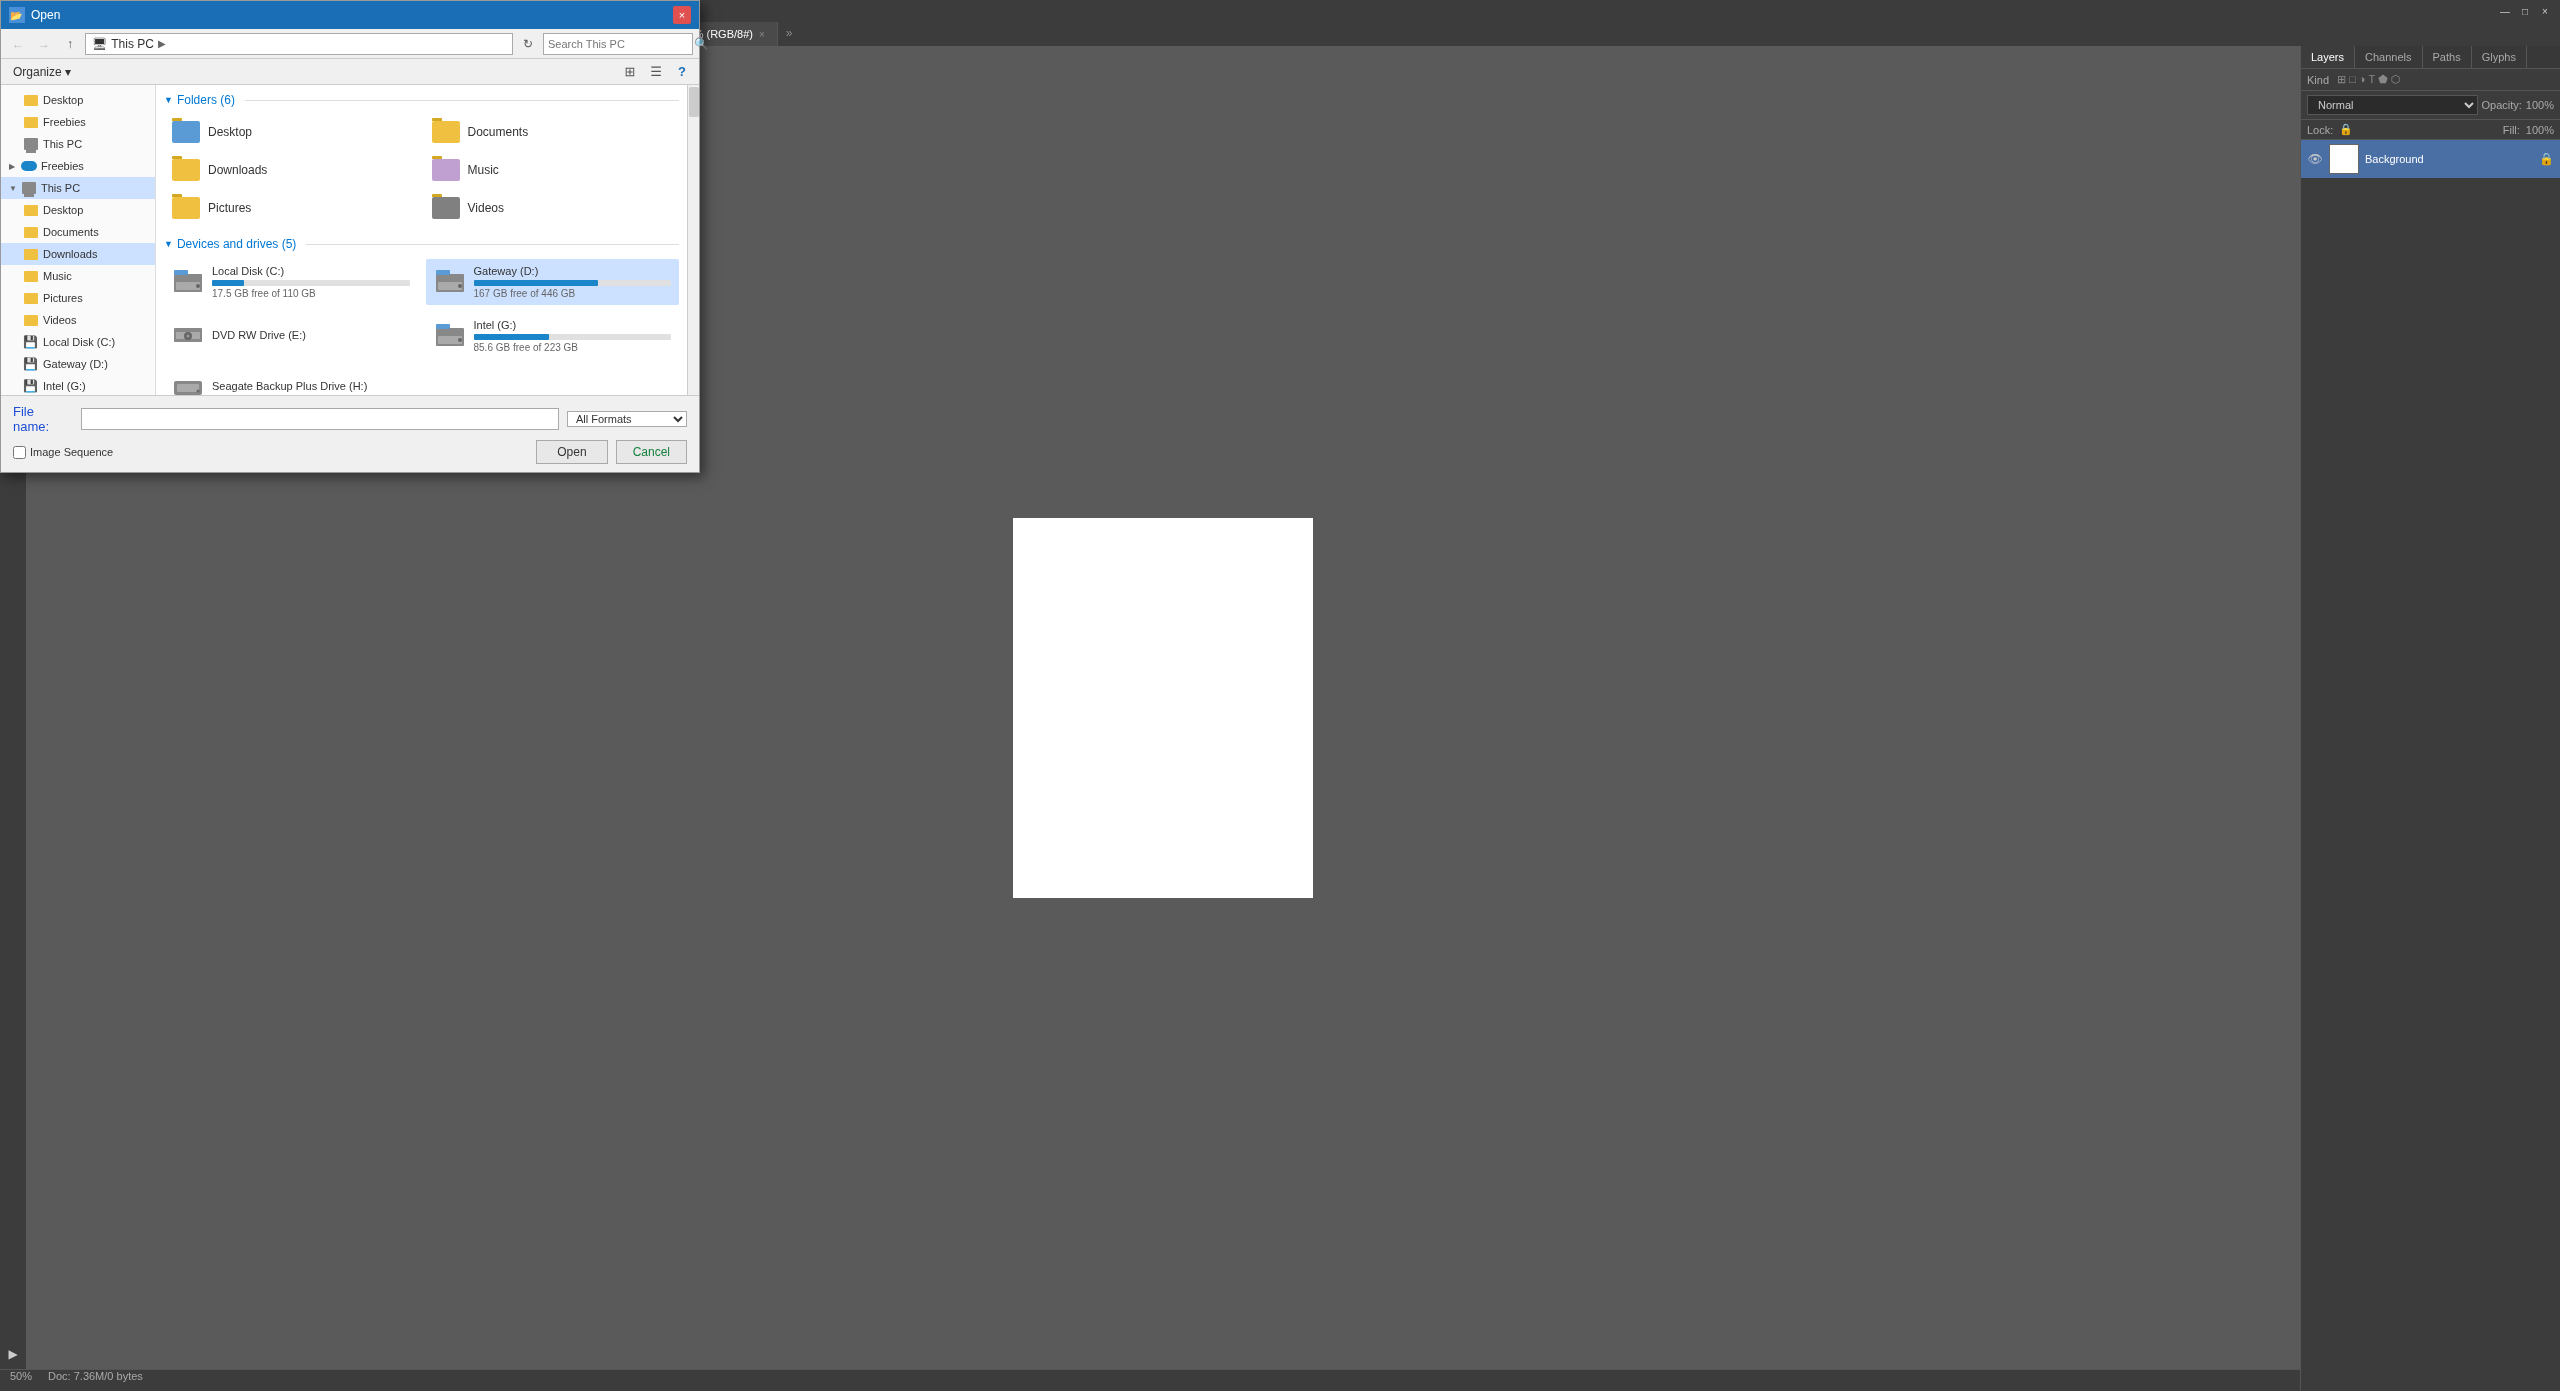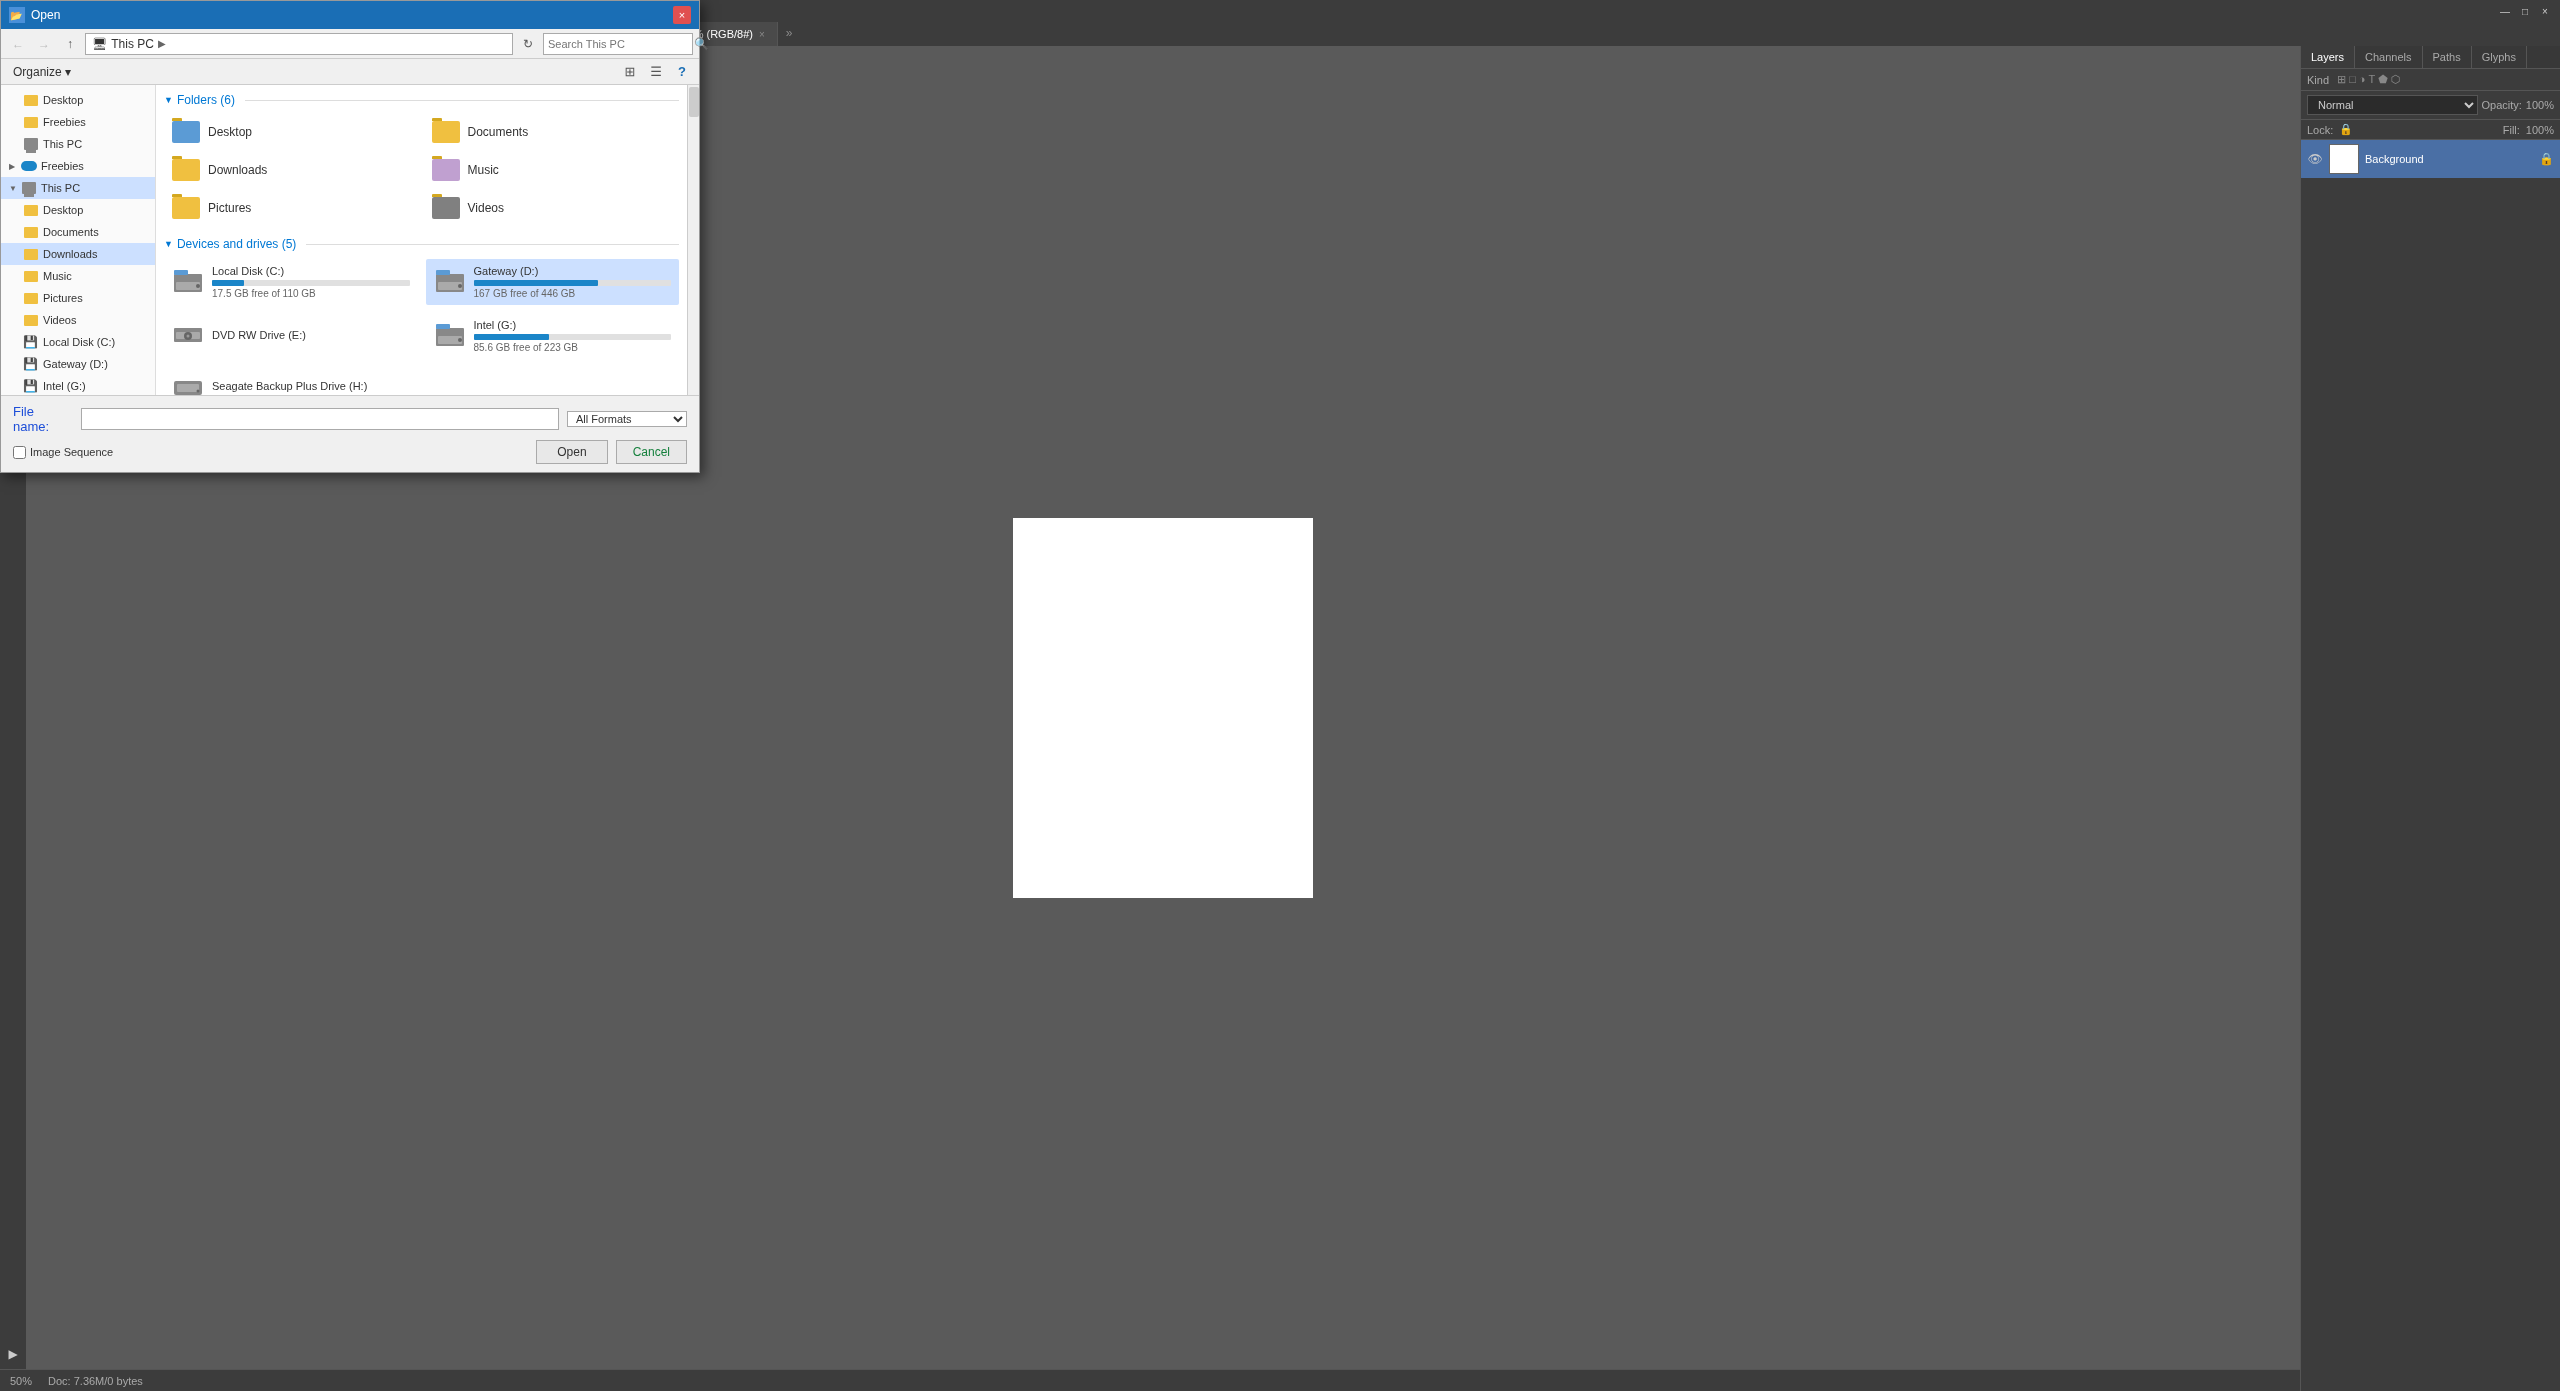--- a/index.html
+++ b/index.html
@@ -200,21 +200,21 @@
     }
 
     
     .ps-statusbar {
       position: absolute;
       bottom: 0; left: 0;
       width: 100%;
       height: 22px;
       background: #3c3c3c;
       display: flex;
-      align-items: center;
+      align-items: flex-start;
       padding: 0 10px;
       color: #aaa;
       font-size: 11px;
       border-top: 1px solid #555;
     }
 
     
     .dialog-overlay {
       position: absolute;
       top: 0; left: 0;

